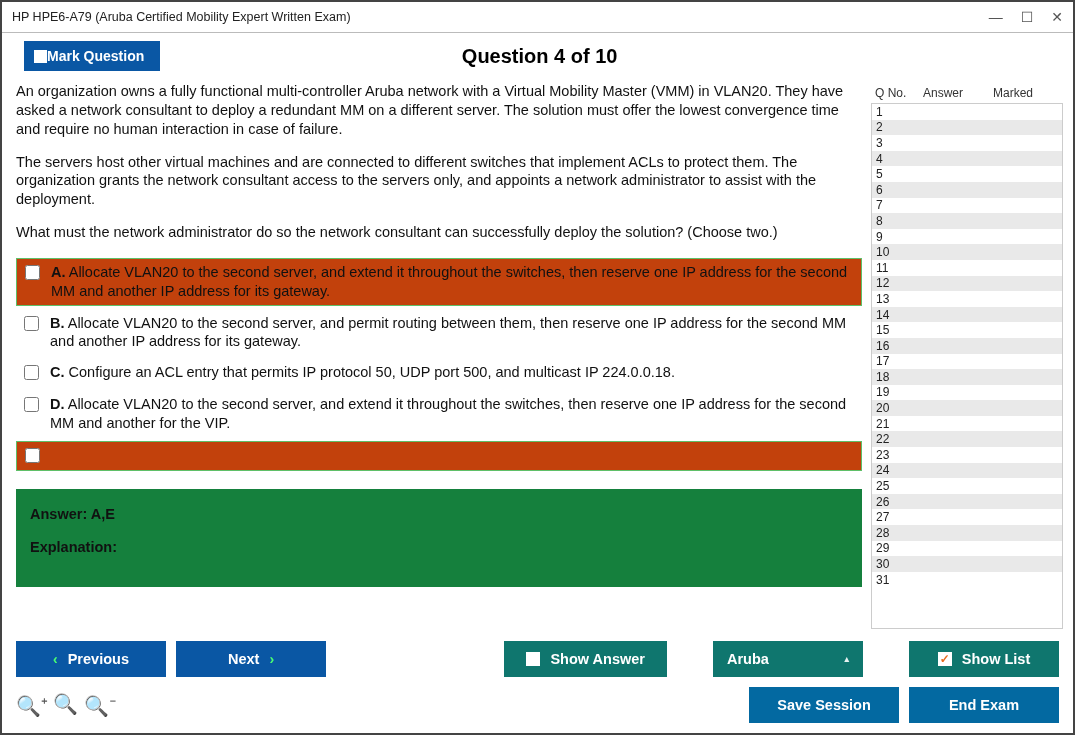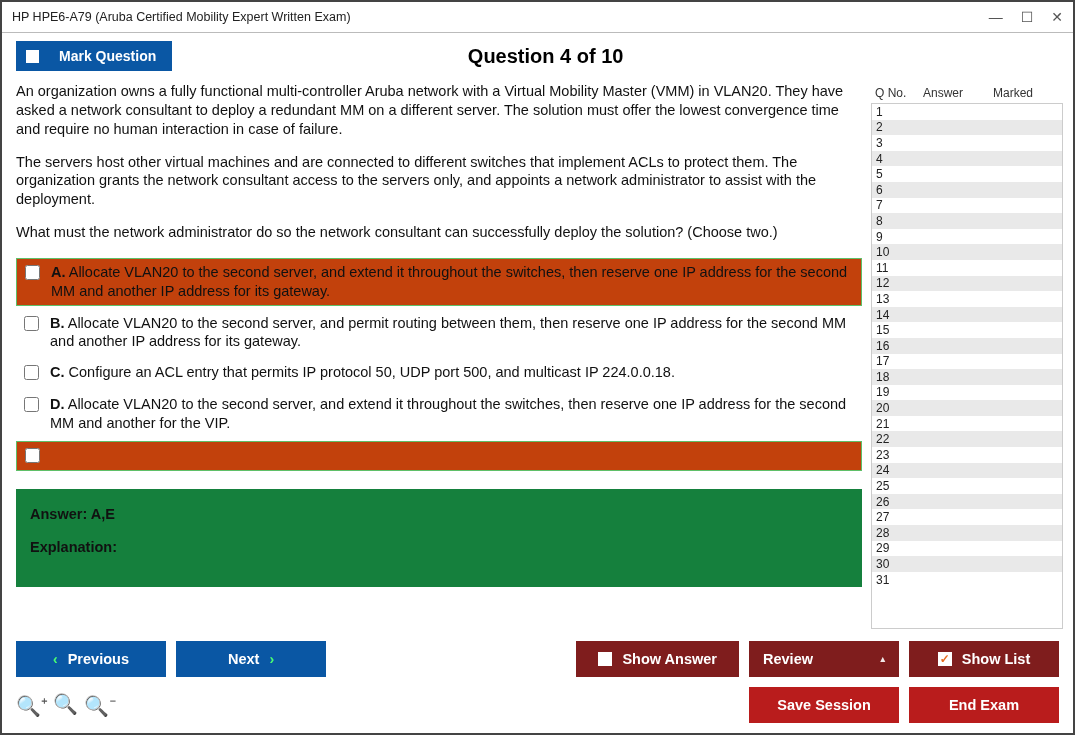--- a/index.html
+++ b/index.html
@@ -2,21 +2,21 @@
 <html><head>
 <meta charset="utf-8">
 <style>
   * { box-sizing: border-box; }
   body { margin:0; font-family: Arial, Helvetica, sans-serif; background:#fff; }
   .window { width:1075px; height:735px; border:2px solid #444; position:relative; display:flex; flex-direction:column; }
   .titlebar { display:flex; align-items:center; justify-content:space-between; padding:15px 10px; font-size:12.5px; color:#222; border-bottom:1px solid #bbb; height:26px;}
   .titlebar-controls { display:flex; gap:18px; align-items:center; color:#555;}
   .titlebar-controls span { font-size:14px; line-height:1;}
   .header-row { display:flex; align-items:center; padding:8px 14px 10px; border-bottom:1px solid transparent;}
-  .mark-btn { background:#0a57a4; color:#fff; border:none; padding:7px 16px 7px 10px; font-size:14px; font-weight:bold; display:flex; align-items:center; gap:20px; cursor:pointer;}
+  .mark-btn { background:#0a57a4; color:#fff; border:none; padding:7px 16px 7px 10px; font-size:14px; font-weight:bold; display:flex; align-items:center; gap:0; cursor:pointer;margin-left:8px;}
   .mark-btn .box { width:13px; height:13px; background:#fff; border:1px solid #fff;}
   .qtitle { flex:1; text-align:center; font-size:20px; font-weight:bold; margin-left:-140px;}
   .body { flex:1; display:flex; overflow:hidden; padding: 0 10px 0 14px;}
   .left { flex:1; display:flex; flex-direction:column; overflow:auto; padding-right:8px; font-size:14.5px; color:#111; line-height:1.3;}
   .stem p { margin:0 0 14px;}
   .options { margin-top:2px;}
   .opt { display:flex; align-items:flex-start; gap:8px; padding:4px 6px 4px 4px; margin-bottom:4px; border-radius:0;}
   .opt.correct { background:#c2410c; border:1px solid #5fbf68;}
   .opt input { margin-top:2px; width:15px; height:15px; flex-shrink:0;}
   .opt .txt b { font-weight:bold;}
@@ -28,22 +28,22 @@
   .gh-q { width:48px;} .gh-a { width:70px;} .gh-m { flex:1;}
   .grid-body { flex:1; overflow:hidden; position:relative; border:1px solid #ccc; border-top:none;}
   .grid-scroll { position:absolute; inset:0; overflow-y:scroll;}
   .grow { display:flex; font-size:12px; height:15.6px; align-items:center; padding-left:4px; color:#222;}
   .grow.even { background:#e9e9e9;}
   .grow .c1{width:48px;} .grow .c2{width:70px;} .grow .c3{flex:1;}
   .footer { padding:12px 14px 10px; display:flex; flex-direction:column; gap:10px;}
   .frow { display:flex; align-items:center; gap:10px;}
   .btn { border:none; color:#fff; font-size:14.5px; font-weight:bold; padding:10px 22px; cursor:pointer; display:flex; align-items:center; gap:10px; min-width:150px; justify-content:center;}
   .btn-blue { background:#0a57a4;}
-  .btn-orange { background:#7f1d1d;}
-  .btn-dark { background:#b91c1c;}
+  .btn-orange { background:#0f766e;margin-left:36px;}
+  .btn-dark { background:#0369a1;}
   .chev { font-size:14px; font-weight:bold;}
   .chev.green{color:#49ff72;}
   .spacer{flex:1;}
   .sqbox{width:14px;height:14px;background:#fff;display:inline-block;}
   .chkbox{width:14px;height:14px;background:#fff;display:inline-flex;align-items:center;justify-content:center;color:#e66b1f;font-size:12px;font-weight:bold;}
   .dropdown-caret{font-size:9px;opacity:.9;margin-left:8px;}
   .zoom-row{display:flex;gap:6px;color:#555;font-size:20px;}
   .zoom-row span{cursor:pointer;}
   ::-webkit-scrollbar{width:16px;}
   ::-webkit-scrollbar-track{background:#f0f0f0;}
@@ -281,21 +281,21 @@
       <button class="btn btn-blue">
         <span>Next</span>
         <span class="chev green">›</span>
       </button>
       <div class="spacer"></div>
       <button class="btn btn-orange">
         <span class="sqbox"></span>
         <span>Show Answer</span>
       </button>
       <button class="btn btn-orange" style="min-width:150px;justify-content:space-between;padding:10px 14px;">
-        <span>Review</span>
+        <span>Aruba</span>
         <span class="dropdown-caret">▴</span>
       </button>
       <button class="btn btn-orange">
         <span class="chkbox">✓</span>
         <span>Show List</span>
       </button>
     </div>
     <div class="frow">
       <div class="zoom-row">
         <span>🔍⁺</span>

